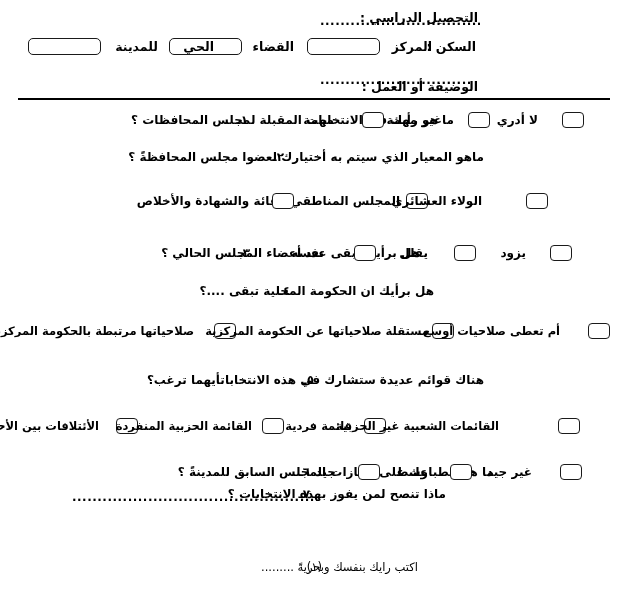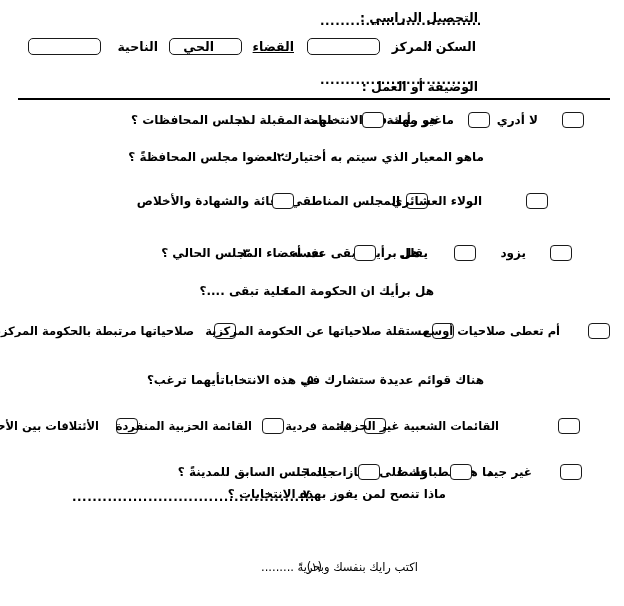--- a/index.html
+++ b/index.html
@@ -74,24 +74,24 @@
   <div>
 
     <span class="txt t125" style="top:12px; right:146px;">التحصيل الدراسي :</span>
     <span class="dots" style="top:14px; left:320px; width:160px;">..............................................................</span>
 
     <span class="txt t125" style="top:41px; right:148px;">السكن :</span>
 
     <span class="txt t125" style="top:41px; right:192px;">المركز</span>
     <div class="cb fieldbox" style="top:38px; right:244px;"></div>
 
-    <span class="txt t125" style="top:41px; right:330px;text-decoration:underline;">القضاء</span>
+    <span class="txt t125" style="top:41px; right:330px;">القضاء</span>
     <div class="cb fieldbox" style="top:38px; right:382px;"></div>
 
-    <span class="txt t125" style="top:41px; right:466px;">الناحية</span>
+    <span class="txt t125" style="top:41px; right:466px;">للمدينة</span>
     <div class="cb fieldbox" style="top:38px; right:523px;"></div>
 
     <span class="txt t125" style="top:41px; right:410px;margin-left:43px;">الحي</span>
 
     <span class="txt t125" style="top:81px; right:146px;">الوضيفة أو العمل :</span>
     <span class="dots" style="top:73px; left:320px; width:150px;">.......................................................</span>
   </div>
 
   <div class="rule" style="top:98px; left:18px; width:592px;"></div>
 

